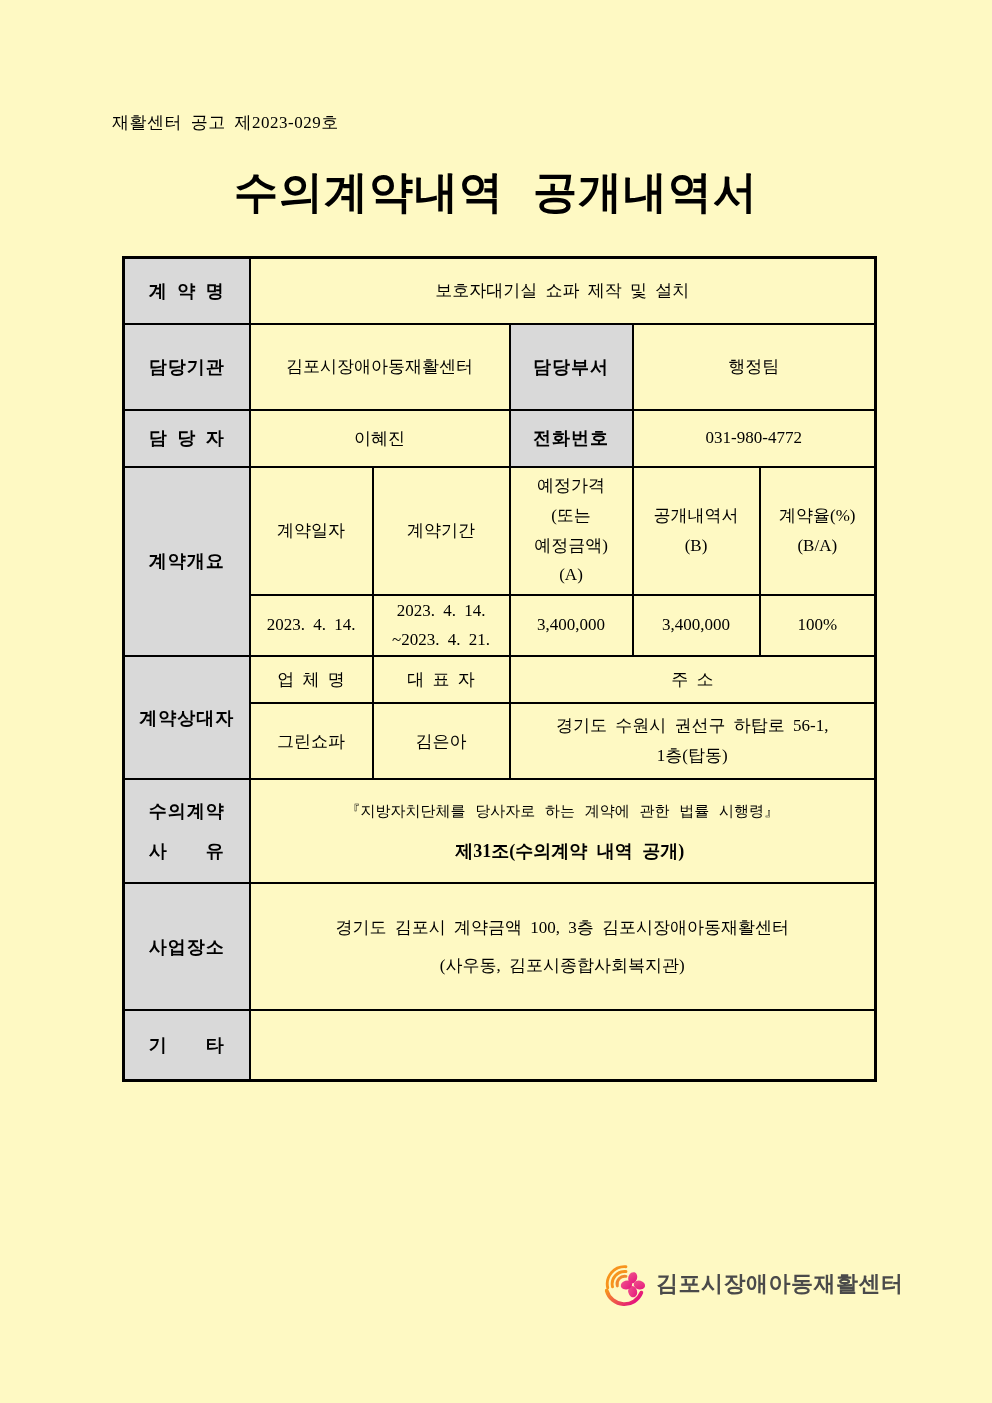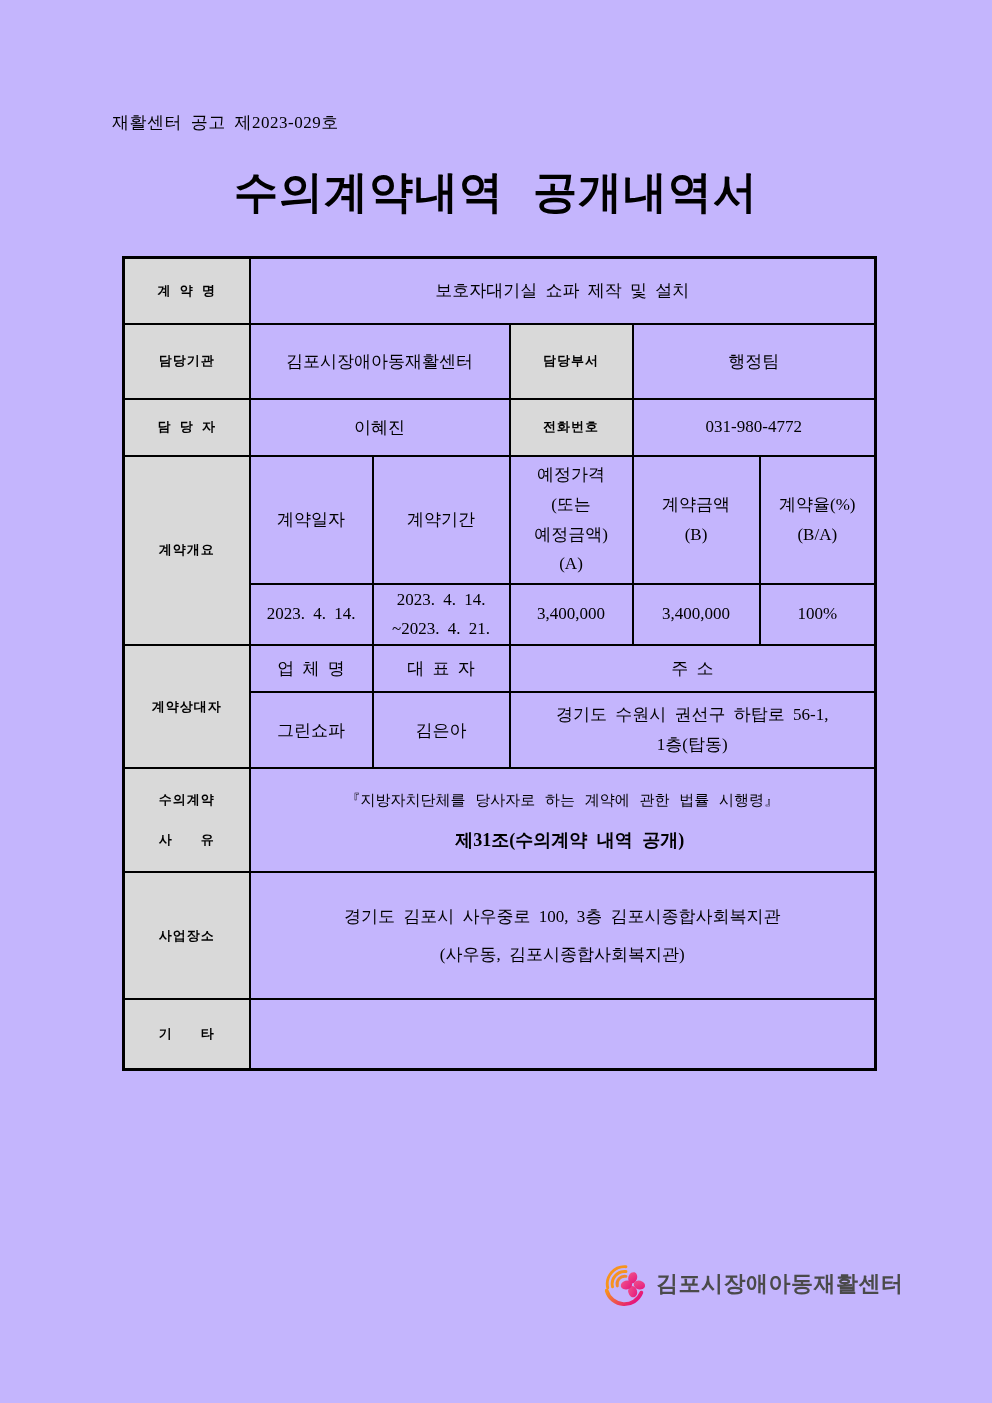--- a/index.html
+++ b/index.html
@@ -1,21 +1,21 @@
 <!DOCTYPE html>
 <html><head>
 <meta charset="utf-8">
 <style>
   html, body { margin: 0; padding: 0; background: #e8e8e8; }
   .page {
     position: relative;
     width: 992px;
     height: 1403px;
     margin: 0 auto;
-    background: #c4b5fd;
+    background: #fef9c3;
     font-family: "Liberation Serif", "DejaVu Serif", serif;
     color: #000000;
     overflow: hidden;
   }
 
   .notice {
     position: absolute;
     left: 112px;
     top: 111px;
     font-size: 17px;
@@ -51,21 +51,21 @@
     text-align: center;
     vertical-align: middle;
     font-size: 17px;
     font-weight: normal;
     word-spacing: 4px;
     overflow: hidden;
   }
   .doc-table th.lbl {
     background: #d9d9d9;
     font-weight: bold;
-    font-size: 13px;
+    font-size: 18px;
     letter-spacing: 1px;
     font-family: Liberation Serif, serif;
   }
   .pre { white-space: pre-line; line-height: 1.75; }
   .leftcell { text-align: left; padding-left: 14px; padding-right: 10px; }
   .reason-line1 { font-size: 15px; line-height: 40px; word-spacing: 6px; }
   .reason-line2 { font-size: 18px; line-height: 40px; font-weight: bold; margin-left: 15px; word-spacing: 5px; }
   .location-value { line-height: 38px; word-spacing: 5px; }
   .reason-lbl { line-height: 40px; margin-top: 7px; }
 
@@ -105,21 +105,21 @@
         <col style="width:127px">
         <col style="width:116px">
     </colgroup>
 
     <tbody>
         <tr style="height:66px">
       <th class="lbl">계 약 명</th>
       <td colspan="5">보호자대기실 쇼파 제작 및 설치</td>
     </tr>
 
-    <tr style="height:75px">
+    <tr style="height:86px">
       <th class="lbl">담당기관</th>
       <td colspan="2">김포시장애아동재활센터</td>
       <th class="lbl">담당부서</th>
       <td colspan="2">행정팀</td>
     </tr>
 
     <tr style="height:57px">
       <th class="lbl">담 당 자</th>
       <td colspan="2">이혜진</td>
       <th class="lbl">전화번호</th>
@@ -127,21 +127,21 @@
     </tr>
 
     <tr style="height:128px">
       <th class="lbl" rowspan="2">계약개요</th>
       <td class="pre">계약일자</td>
       <td class="pre">계약기간</td>
       <td class="pre">예정가격
 (또는
 예정금액)
 (A)</td>
-      <td class="pre">계약금액
+      <td class="pre">공개내역서
 (B)</td>
       <td class="pre">계약율(%)
 (B/A)</td>
     </tr>
 
     <tr style="height:50px">
       <td class="pre">2023. 4. 14.</td>
       <td class="pre">2023. 4. 14.
 ~2023. 4. 21.</td>
       <td class="pre">3,400,000</td>
@@ -167,21 +167,21 @@
       <th class="lbl pre reason-lbl">수의계약
 사　　유</th>
       <td colspan="5" class="leftcell">
         <div class="reason-line1">『지방자치단체를 당사자로 하는 계약에 관한 법률 시행령』</div>
         <div class="reason-line2">제31조(수의계약 내역 공개)</div>
       </td>
     </tr>
 
     <tr style="height:127px">
       <th class="lbl">사업장소</th>
-      <td colspan="5" class="leftcell pre location-value">경기도 김포시 사우중로 100, 3층 김포시종합사회복지관
+      <td colspan="5" class="leftcell pre location-value">경기도 김포시 계약금액 100, 3층 김포시장애아동재활센터
 (사우동, 김포시종합사회복지관)</td>
     </tr>
 
     <tr style="height:70px">
       <th class="lbl">기　　타</th>
       <td colspan="5"></td>
     </tr>
   </tbody>
     </table>
 

